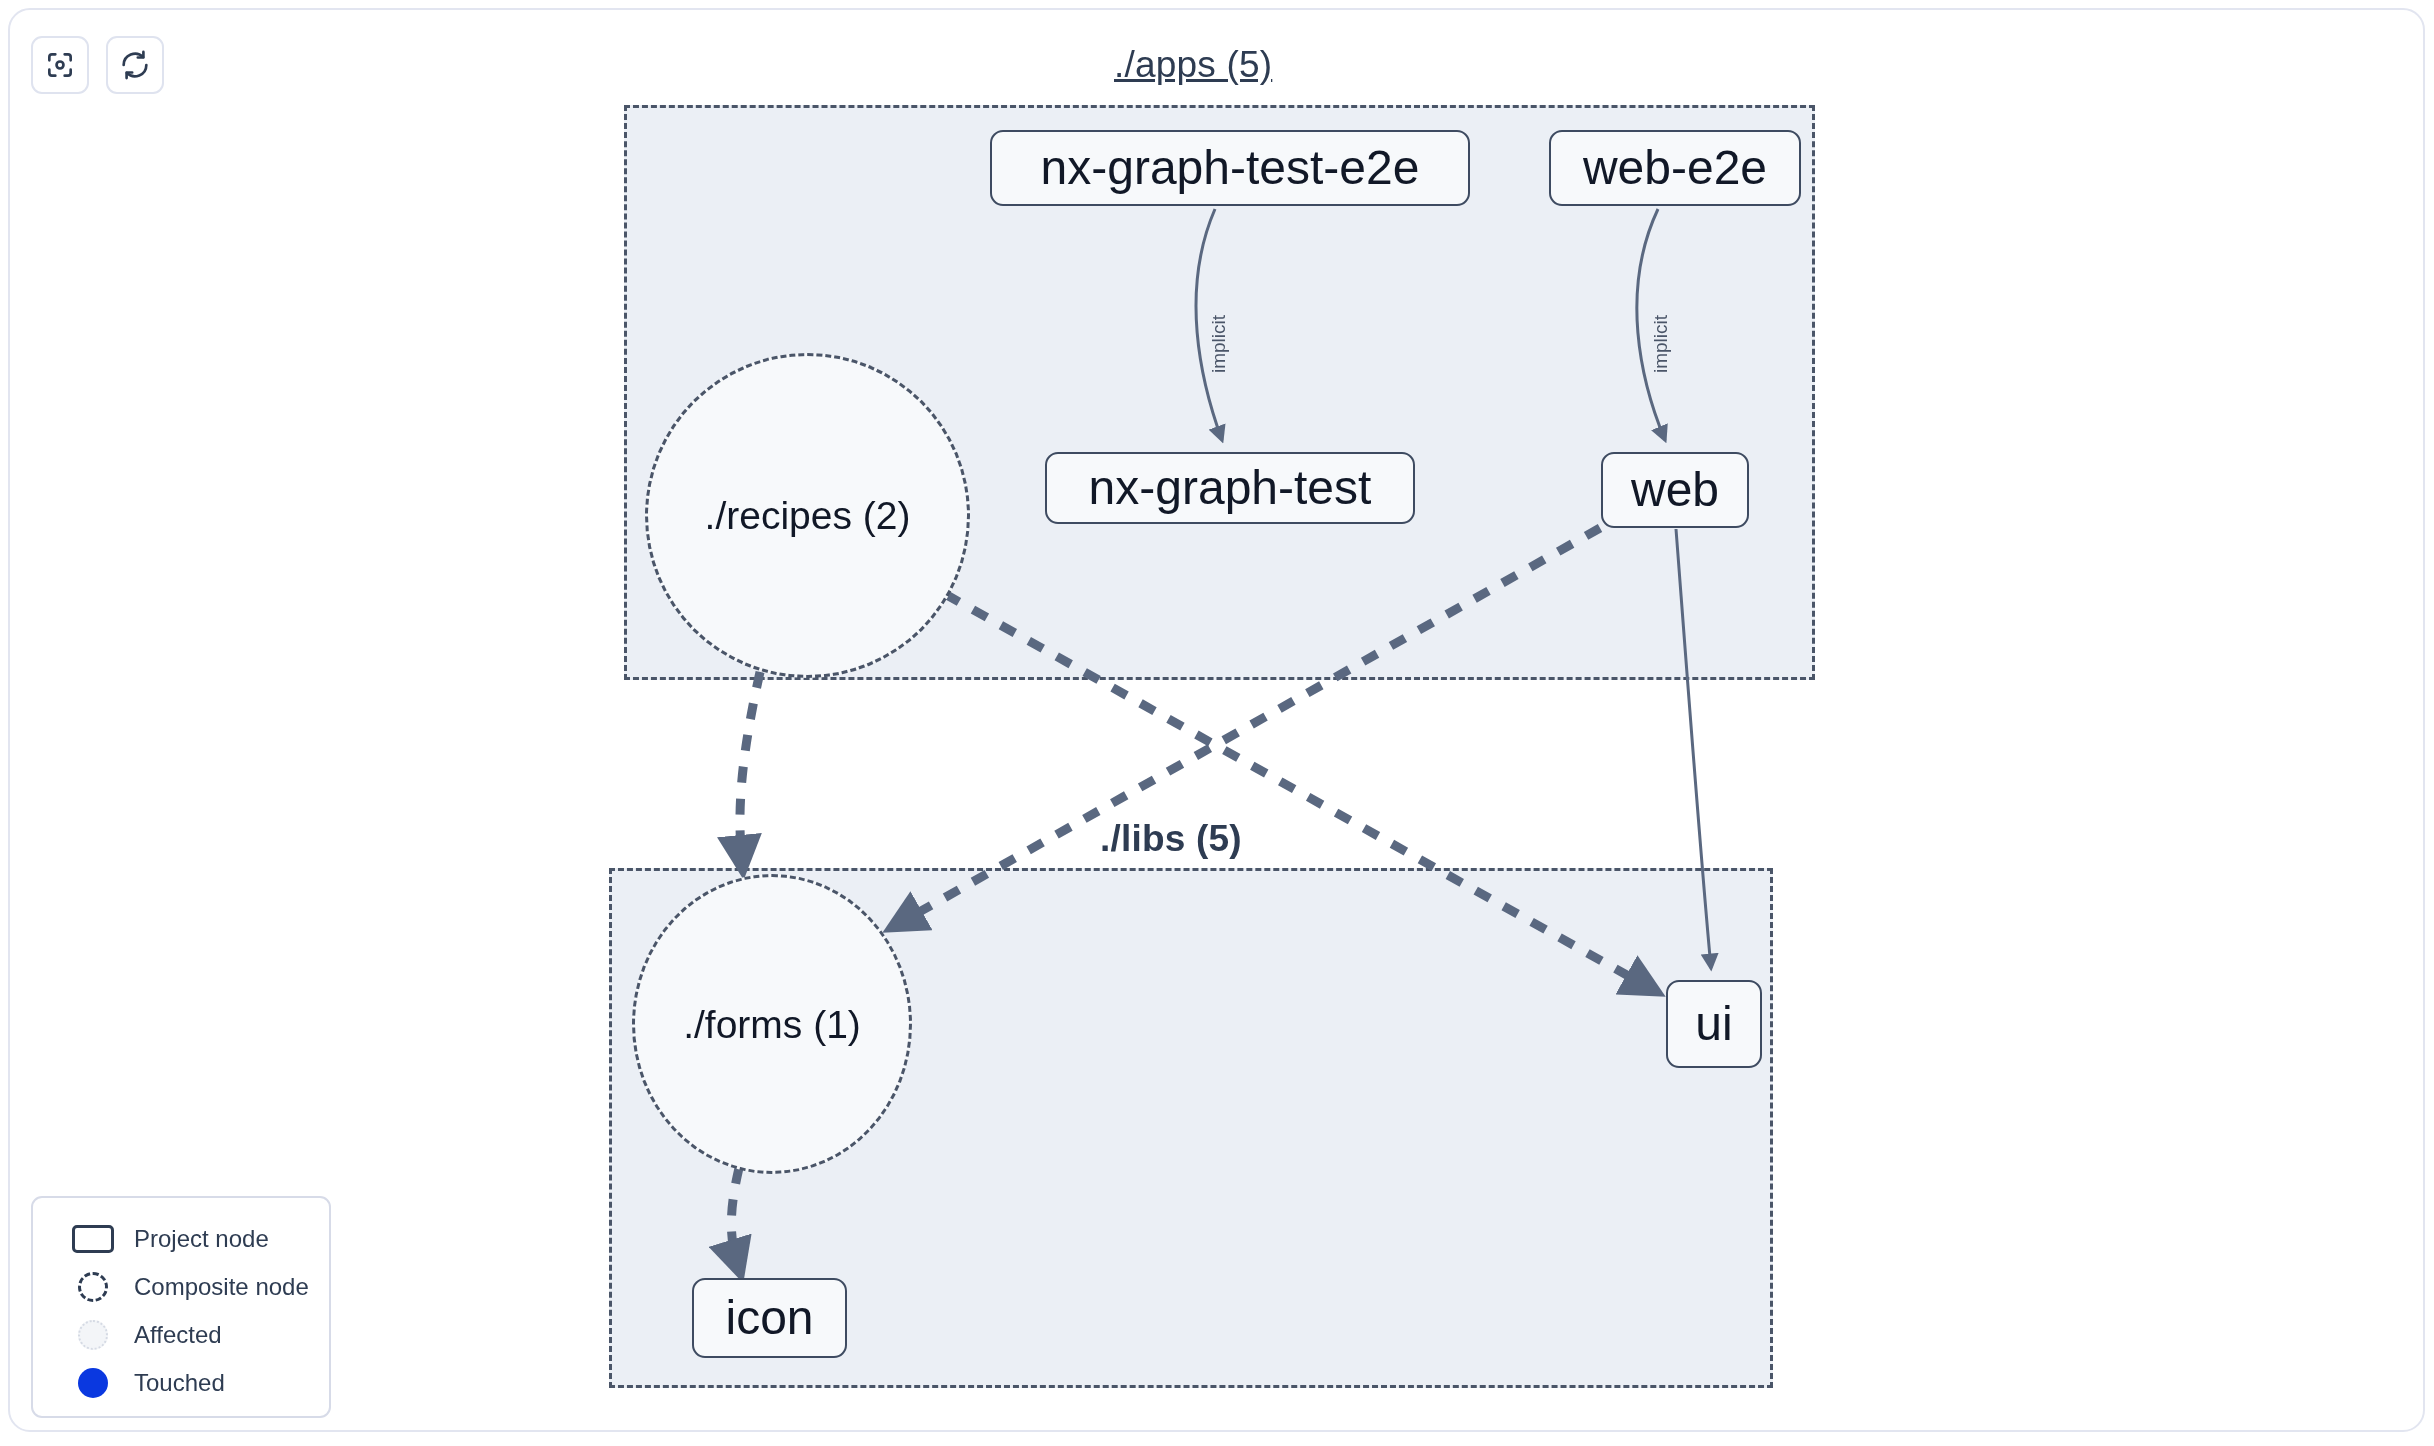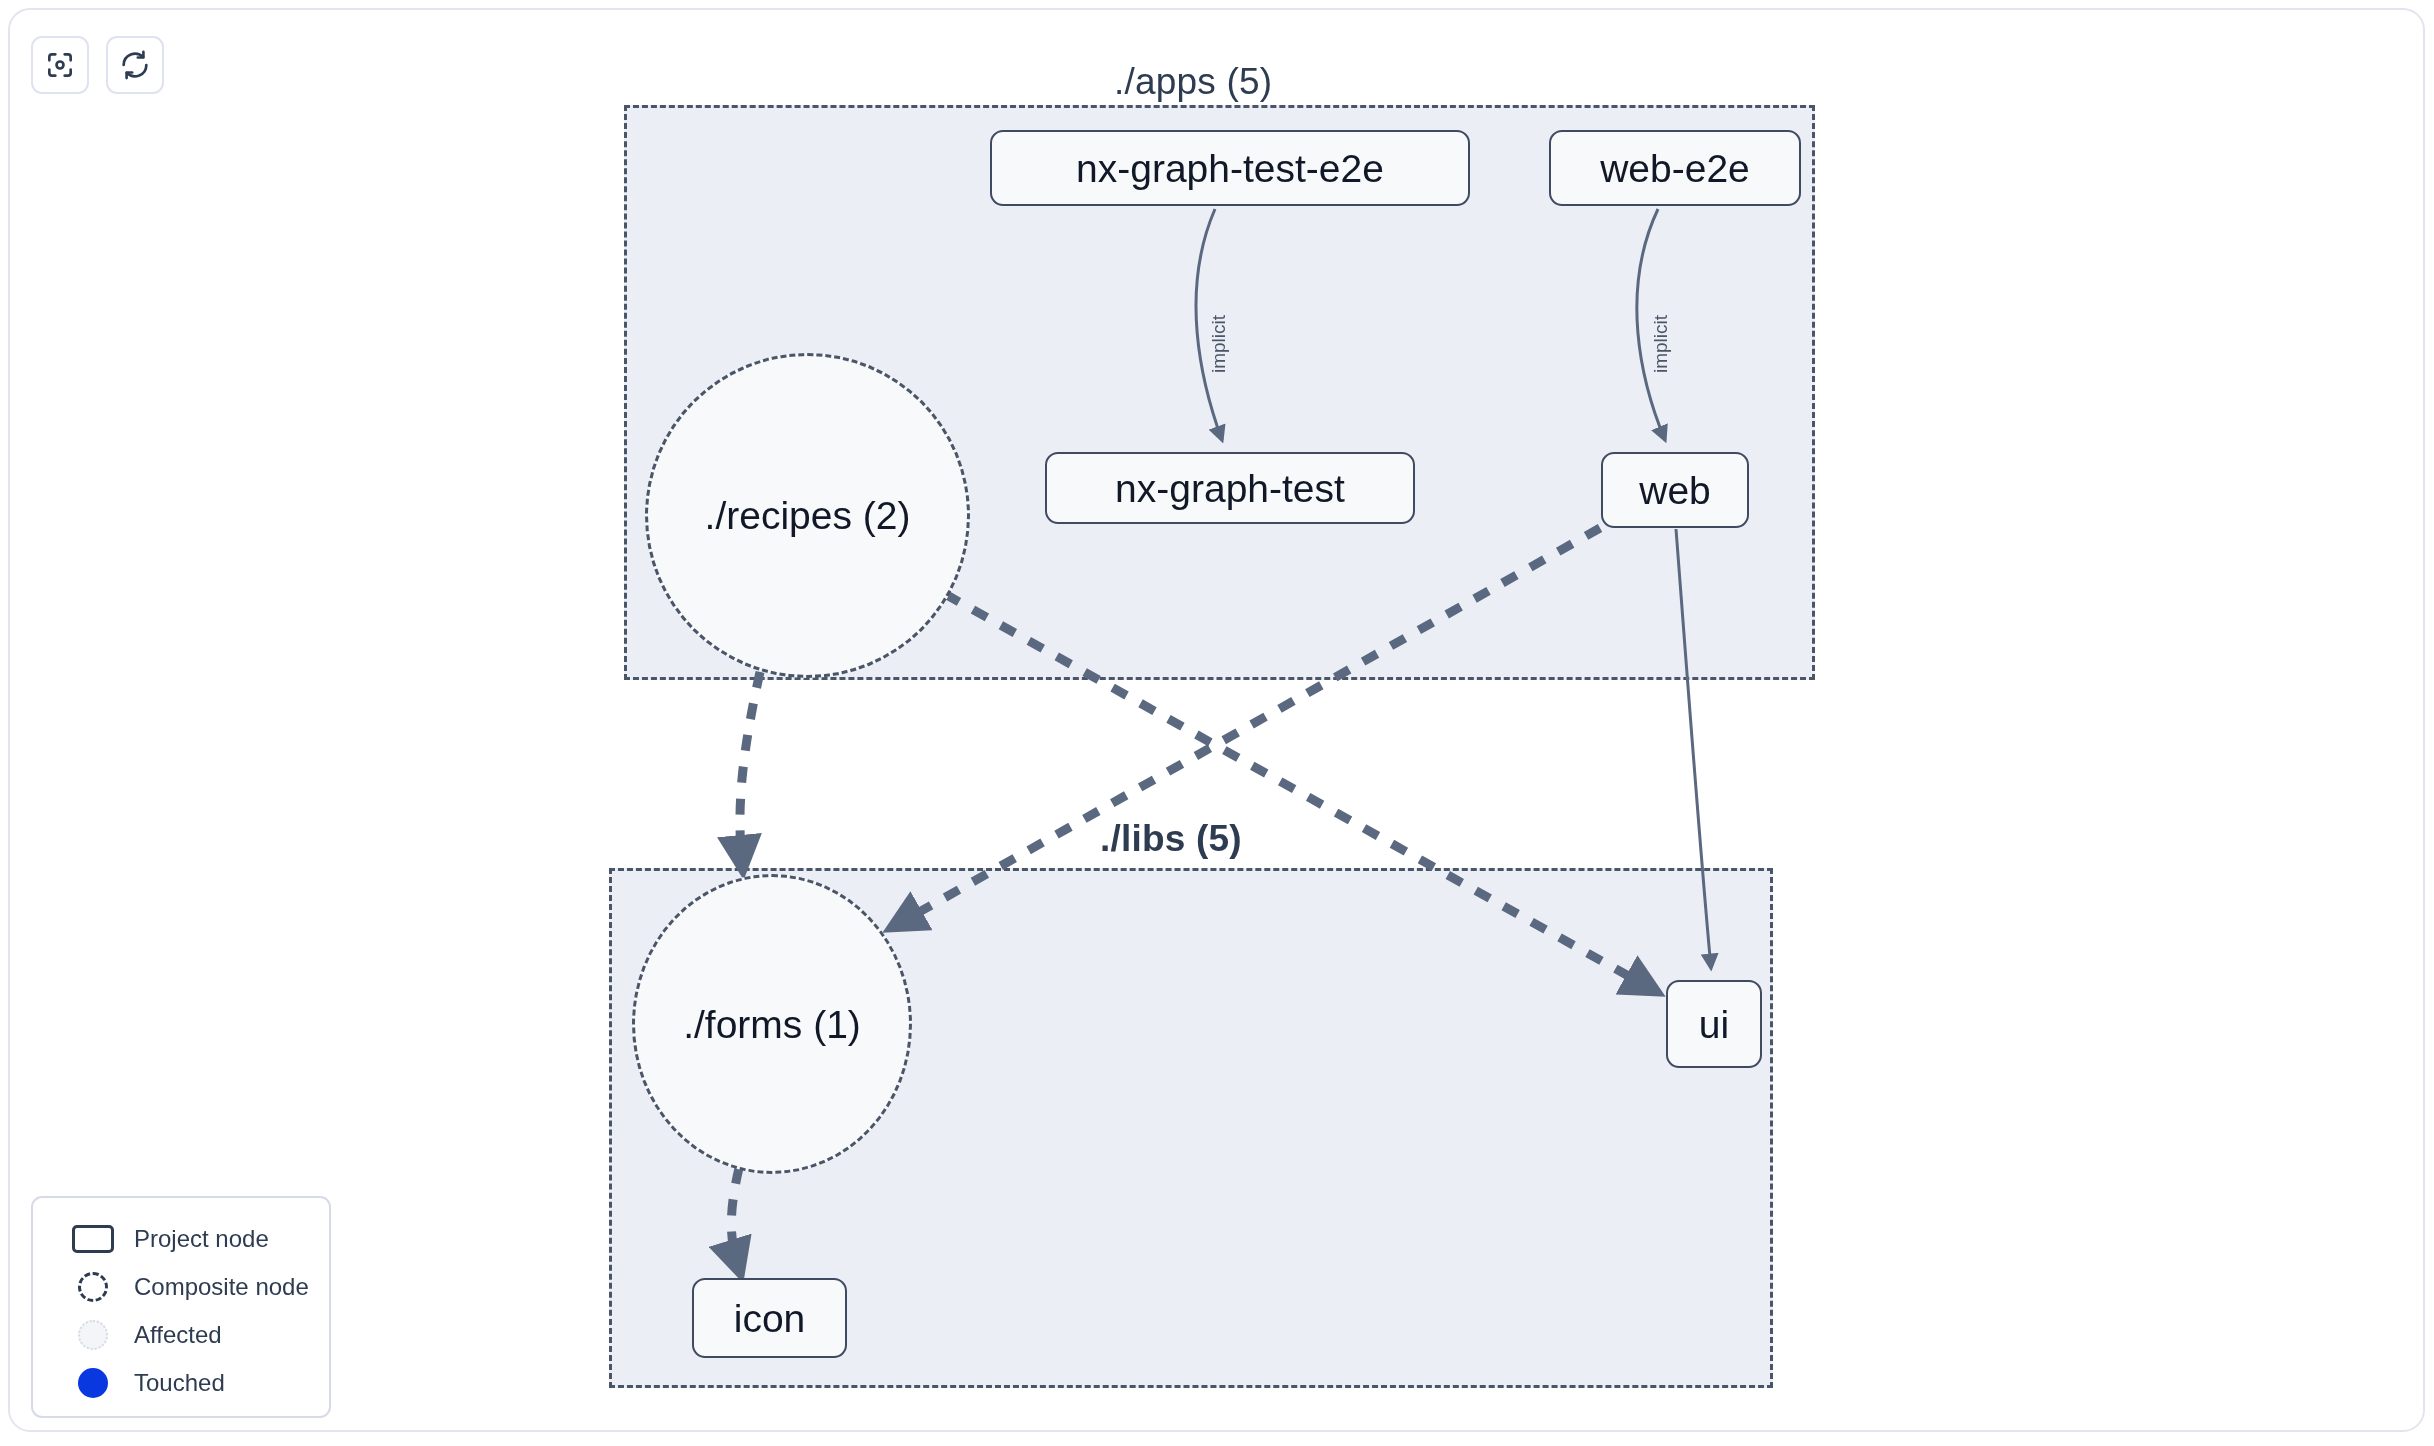--- a/index.html
+++ b/index.html
@@ -86,21 +86,21 @@
     border-radius: 13px;
     background: #f7f9fb;
     display: flex;
     align-items: center;
     justify-content: center;
     box-sizing: border-box;
     z-index: 25;
     cursor: pointer;
   }
   .node-label {
-    font-size: 39px;
+    font-size: 48px;
     color: #111827;
     white-space: nowrap;
     line-height: 1;
   }
   .composite {
     position: absolute;
     border: 3px dashed #4a5568;
     border-radius: 50%;
     background: #f7f9fb;
     display: flex;
@@ -236,21 +236,21 @@
 
     <path d="M 760 672 C 738 770, 738 820, 742 862" fill="none" stroke="#5a6880" stroke-width="9" stroke-dasharray="16 16" marker-end="url(#arrow-thick)"></path>
 
     <path d="M 945 594 L 1650 988" fill="none" stroke="#5a6880" stroke-width="9" stroke-dasharray="16 16" marker-end="url(#arrow-thick)"></path>
 
     <path d="M 1600 528 L 898 924" fill="none" stroke="#5a6880" stroke-width="9" stroke-dasharray="16 16" marker-end="url(#arrow-thick)"></path>
 
     <path d="M 739 1168 C 728 1215, 730 1240, 738 1266" fill="none" stroke="#5a6880" stroke-width="9" stroke-dasharray="16 16" marker-end="url(#arrow-thick)"></path>
   </svg>
 
-  <div class="group-label" style="left:1114px; top:61px;">./apps (5)</div>
+  <div class="group-label" style="left:1114px; top:44px;text-decoration:underline;">./apps (5)</div>
   <div class="group-label" style="left:1100px; top:818px;font-weight:bold;">./libs (5)</div>
 
   <div class="node" style="left:990px; top:130px; width:480px; height:76px;">
     <span class="node-label">nx-graph-test-e2e</span>
   </div>
 
   <div class="node" style="left:1549px; top:130px; width:252px; height:76px;">
     <span class="node-label">web-e2e</span>
   </div>
 

